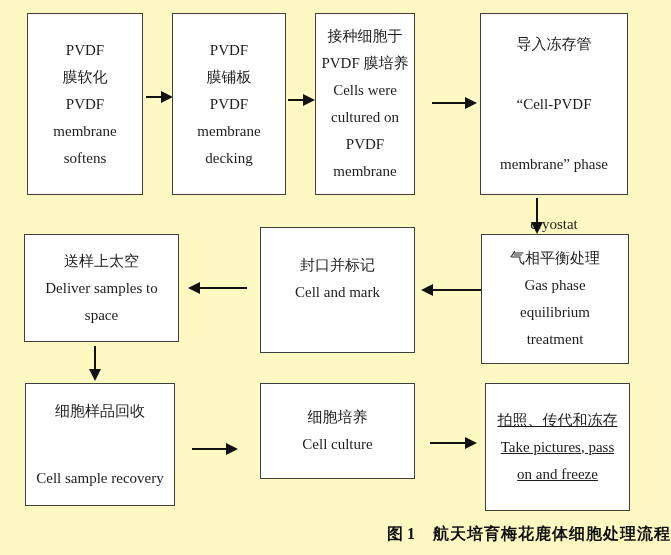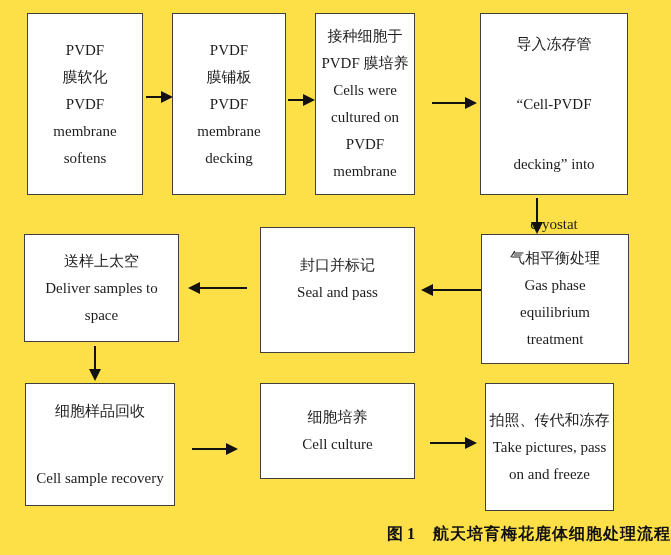--- a/index.html
+++ b/index.html
@@ -4,21 +4,21 @@
 <style>
   html, body {
     margin: 0;
     padding: 0;
     background: #ffffff;
   }
   #canvas {
     position: relative;
     width: 671px;
     height: 555px;
-    background: #fde047;
+    background: #fef9c3;
     font-family: "Liberation Serif", "DejaVu Serif", serif;
     color: #1c1c1c;
     overflow: hidden;
   }
   .box {
     position: absolute;
     border: 1px solid #3f3f3f;
     background: #ffffff;
     display: flex;
     flex-direction: column;
@@ -127,38 +127,38 @@
     <div class="line">PVDF</div>
     <div class="line">membrane</div>
   </div>
 
   <div class="arrow-right" style="left:432px; top:102px; width:33px;"></div>
 
   <div class="box" style="left:480px; top:13px; width:148px; height:182px;gap:33px;">
     <div class="line">“细胞-PVDF 膜”</div>
     <div class="line">导入冻存管</div>
     <div class="line">“Cell-PVDF</div>
-    <div class="line">decking” into</div>
+    <div class="line">membrane” phase</div>
     <div class="line">cryostat</div>
   </div>
 
   <div class="arrow-down" style="left:536px; top:198px; height:24px;"></div>
 
   <div class="box" style="left:481px; top:234px; width:148px; height:130px;">
     <div class="line">气相平衡处理</div>
     <div class="line">Gas phase</div>
     <div class="line">equilibrium</div>
     <div class="line">treatment</div>
   </div>
 
   <div class="arrow-left" style="left:433px; top:289px; width:48px;"></div>
 
   <div class="box text-high" style="left:260px; top:227px; width:155px; height:126px;">
     <div class="line">封口并标记</div>
-    <div class="line">Seal and pass</div>
+    <div class="line">Cell and mark</div>
   </div>
 
   <div class="arrow-left" style="left:200px; top:287px; width:47px;"></div>
 
   <div class="box" style="left:24px; top:234px; width:155px; height:108px;">
     <div class="line">送样上太空</div>
     <div class="line">Deliver samples to</div>
     <div class="line">space</div>
   </div>
 
@@ -171,21 +171,21 @@
 
   <div class="arrow-right" style="left:192px; top:448px; width:34px;"></div>
 
   <div class="box" style="left:260px; top:383px; width:155px; height:96px;">
     <div class="line">细胞培养</div>
     <div class="line">Cell culture</div>
   </div>
 
   <div class="arrow-right" style="left:430px; top:442px; width:35px;"></div>
 
-  <div class="box" style="left:485px; top:383px; width:129px; height:128px;">
+  <div class="box" style="left:485px; top:383px; width:145px; height:128px;text-decoration:underline;">
     <div class="line">拍照、传代和冻存</div>
     <div class="line">Take pictures, pass</div>
     <div class="line">on and freeze</div>
   </div>
 
   <div class="caption">
     <span class="cap-label">图 1</span><span class="cap-title">航天培育梅花鹿体细胞处理流程</span>
   </div>
 
 </div>

